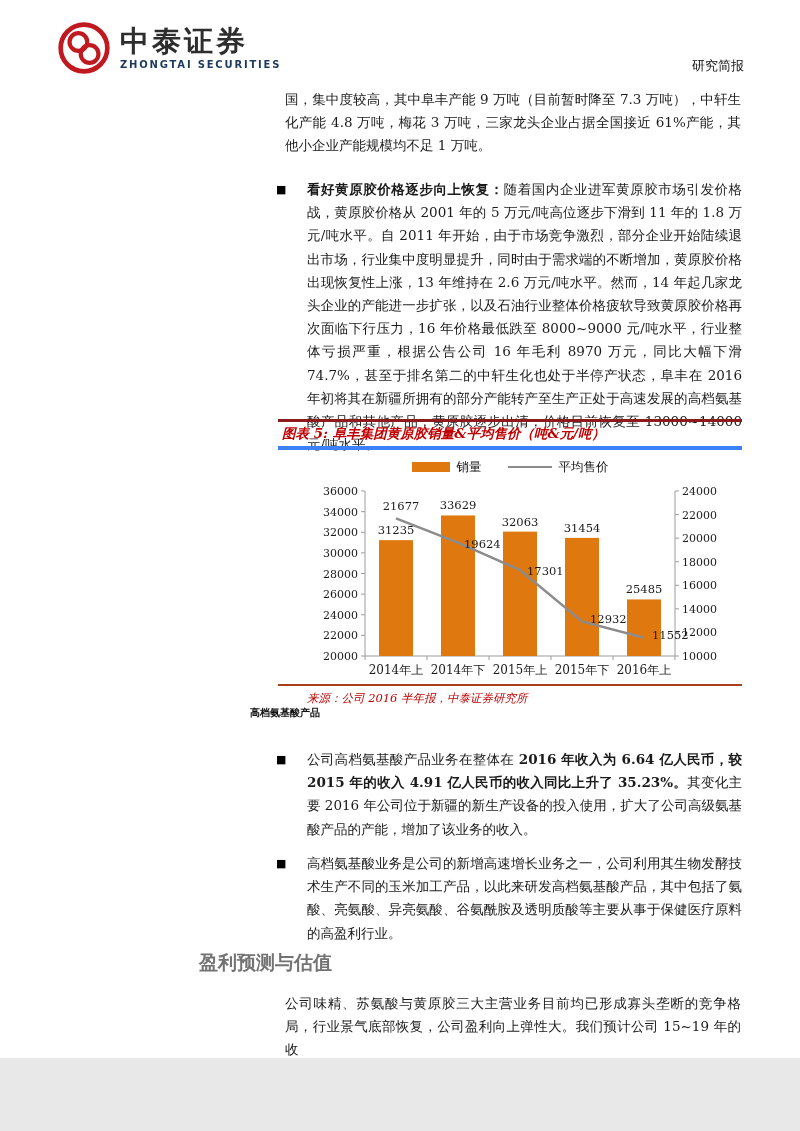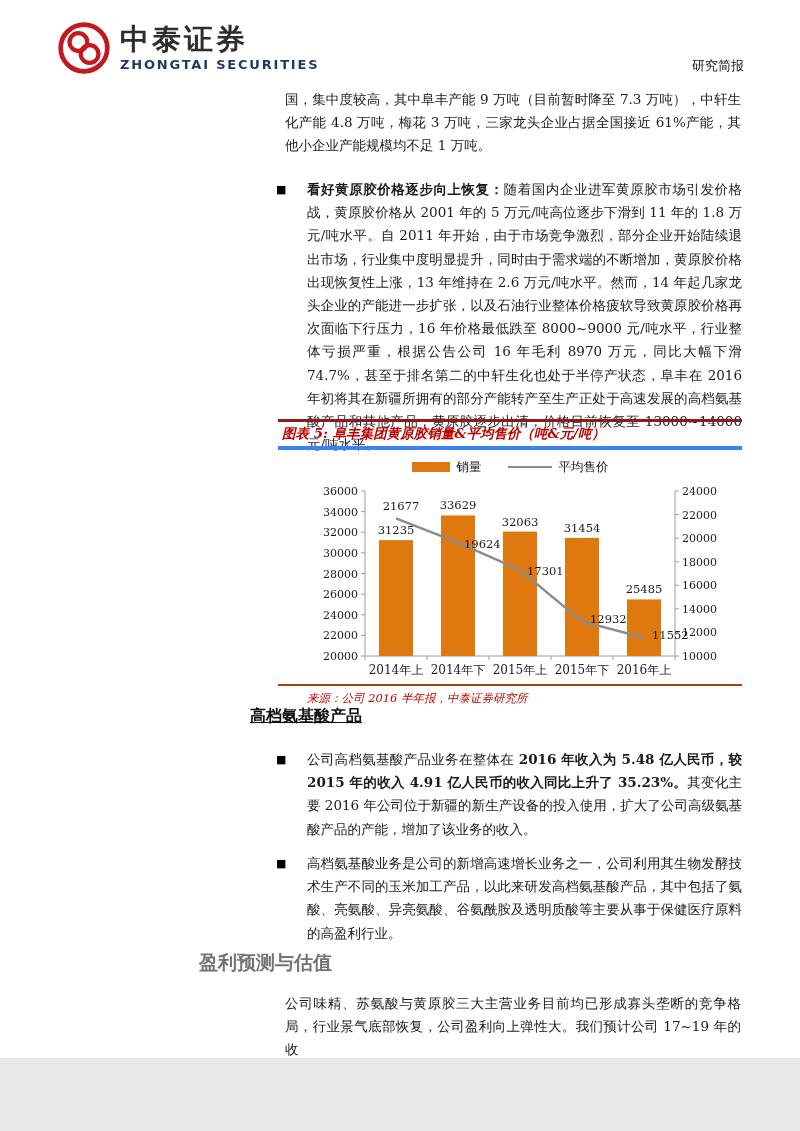--- a/index.html
+++ b/index.html
@@ -12,30 +12,30 @@
   
   .logo-wrap { position:absolute; left:56px; top:20px; display:flex; align-items:center; }
   .logo-icon { width:56px; height:56px; }
   .logo-text { margin-left:8px; display:flex; flex-direction:column; }
   .logo-cn {
     font-family:"DejaVu Sans","Liberation Sans",sans-serif;
     font-size:29px; font-weight:bold; color:#2e2e2e; letter-spacing:3px; line-height:1.1;
   }
   .logo-en {
     font-family:"DejaVu Sans","Liberation Sans",sans-serif;
-    font-size:13px; font-weight:bold; color:#1c3a5e; letter-spacing:1.8px; margin-top:2px;
+    font-size:10px; font-weight:bold; color:#1c3a5e; letter-spacing:1.8px; margin-top:2px;
   }
   .report-type { position:absolute; right:56px; top:57px; font-size:13px; color:#111; }
   
   .para { position:absolute; left:285px; width:456px; font-size:13.5px; line-height:23.2px; text-align:justify; }
   .bullet { position:absolute; left:276px; width:466px; display:flex; }
   .bullet-marker { width:31px; font-size:11px; line-height:23.2px; color:#000; flex:0 0 31px; }
   .bullet-body { flex:1; font-size:13.5px; line-height:23.2px; text-align:justify; }
   .lead-bold, .seg-bold { font-weight:bold;margin-top:7px; }
-  .section-h2 { position:absolute; left:250px; font-size:16px; font-weight:bold; color:#111;text-decoration:underline; }
+  .section-h2 { position:absolute; left:250px; font-size:10px; font-weight:bold; color:#111; }
   .section-h1 { position:absolute; left:199px; font-size:19px; font-weight:bold; color:#737373; }
   
   .figure { position:absolute; left:278px; top:419px; width:464px; }
   .fig-title {
     border-top:3px solid #8e1b1b; border-bottom:4px solid #3b82f6;
     padding:3px 4px 3px 4px; color:#c00000; font-weight:bold; font-style:italic; font-size:13.5px;
   }
   .fig-legend { margin-top:9px; display:flex; justify-content:center; align-items:center; height:16px; }
   .legend-swatch-bar { display:inline-block; width:38px; height:10px; background:#e07810; }
   .legend-swatch-line { display:inline-block; width:44px; height:2px; background:#8c8c8c; margin-left:26px; }
@@ -149,29 +149,29 @@
         <text x="366" y="197" text-anchor="middle" font-size="12">2016年上</text>
       </svg>
     <div class="fig-bottom-rule"></div>
     <div class="fig-source">来源：公司 2016 半年报，中泰证券研究所</div>
   </div>
 
   <div class="section-h2" style="top:706px;">高档氨基酸产品</div>
 
   <div class="bullet" style="top:748px;">
     <span class="bullet-marker">■</span>
-    <span class="bullet-body"><span>公司高档氨基酸产品业务在整体在 </span><span class="seg-bold">2016 年收入为 5.48 亿人民币，较 2015 年的收入 4.91 亿人民币的收入同比上升了 35.23%。</span><span>其变化主要 2016 年公司位于新疆的新生产设备的投入使用，扩大了公司高级氨基酸产品的产能，增加了该业务的收入。</span></span>
+    <span class="bullet-body"><span>公司高档氨基酸产品业务在整体在 </span><span class="seg-bold">2016 年收入为 6.64 亿人民币，较 2015 年的收入 4.91 亿人民币的收入同比上升了 35.23%。</span><span>其变化主要 2016 年公司位于新疆的新生产设备的投入使用，扩大了公司高级氨基酸产品的产能，增加了该业务的收入。</span></span>
   </div>
 
   <div class="bullet" style="top:852px;">
     <span class="bullet-marker">■</span>
     <span class="bullet-body">高档氨基酸业务是公司的新增高速增长业务之一，公司利用其生物发酵技术生产不同的玉米加工产品，以此来研发高档氨基酸产品，其中包括了氨酸、亮氨酸、异亮氨酸、谷氨酰胺及透明质酸等主要从事于保健医疗原料的高盈利行业。</span>
   </div>
 
   <div class="section-h1" style="top:950px;">盈利预测与估值</div>
 
-  <div class="para" style="top:992px;">公司味精、苏氨酸与黄原胶三大主营业务目前均已形成寡头垄断的竞争格局，行业景气底部恢复，公司盈利向上弹性大。我们预计公司 17~19 年的收</div>
+  <div class="para" style="top:992px;">公司味精、苏氨酸与黄原胶三大主营业务目前均已形成寡头垄断的竞争格局，行业景气底部恢复，公司盈利向上弹性大。我们预计公司 15~19 年的收</div>
 
   <div class="footer-rule"></div>
   <div class="page-number">- 6 -</div>
   <div class="footer-disclaimer">请务必阅读正文之后的重要声明部分</div>
 
 </div>
 
 </body></html>

